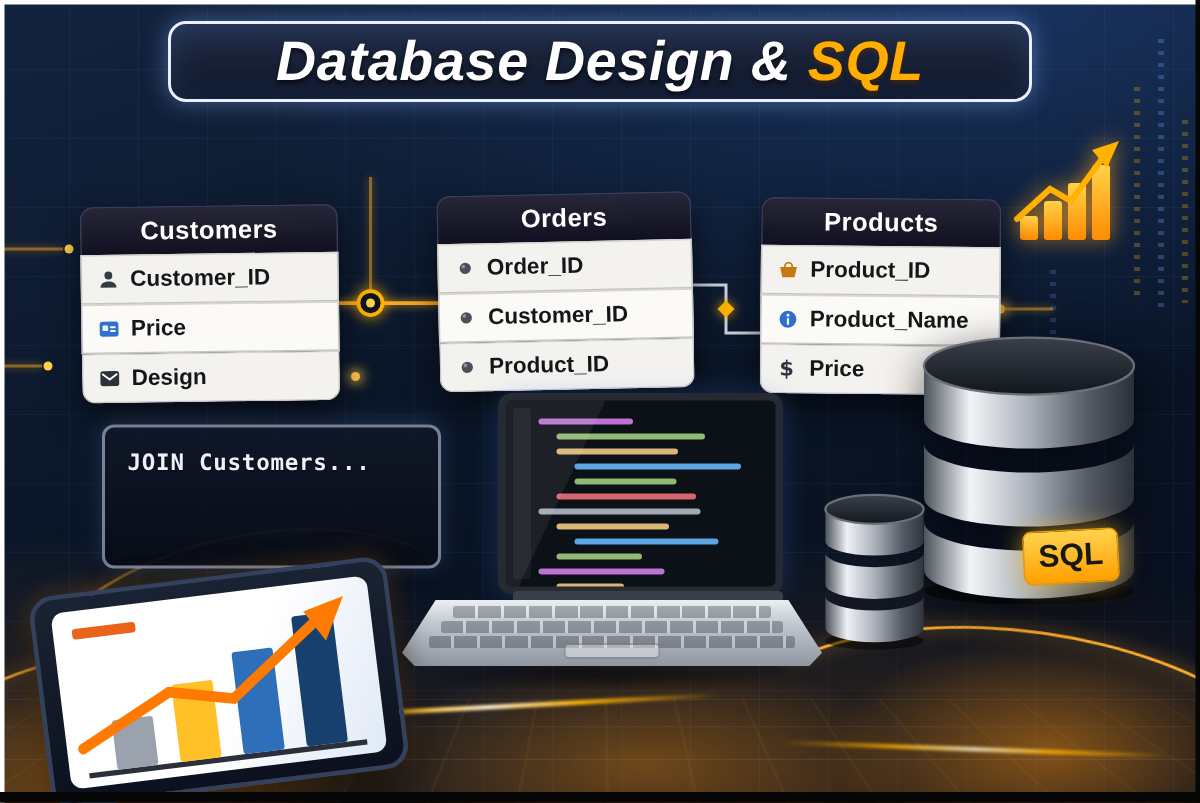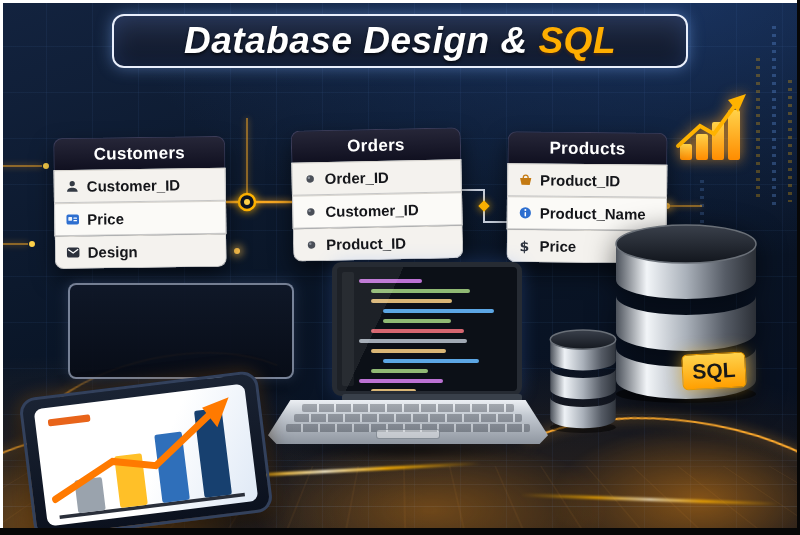--- a/index.html
+++ b/index.html
@@ -265,20 +265,21 @@
         </span>
       <span>Product_Name</span>
     </div>
     <div class="er-row">
       <span class="icon dollar">$</span>
       <span>Price</span>
     </div>
   </div>
 
   <div class="sql-box">
+    <div class="sql-line">JOIN Customers...</div>
   </div>
 
   <div class="laptop">
     <div class="lap-shadow"></div>
     <div class="lap-screen">
       <div class="gutter"></div>
       <div class="code">
         <i style="width:42%;background:#c678dd"></i>
         <i style="width:66%;background:#98c379;margin-left:8%"></i>
         <i style="width:54%;background:#e5c07b;margin-left:8%"></i>

